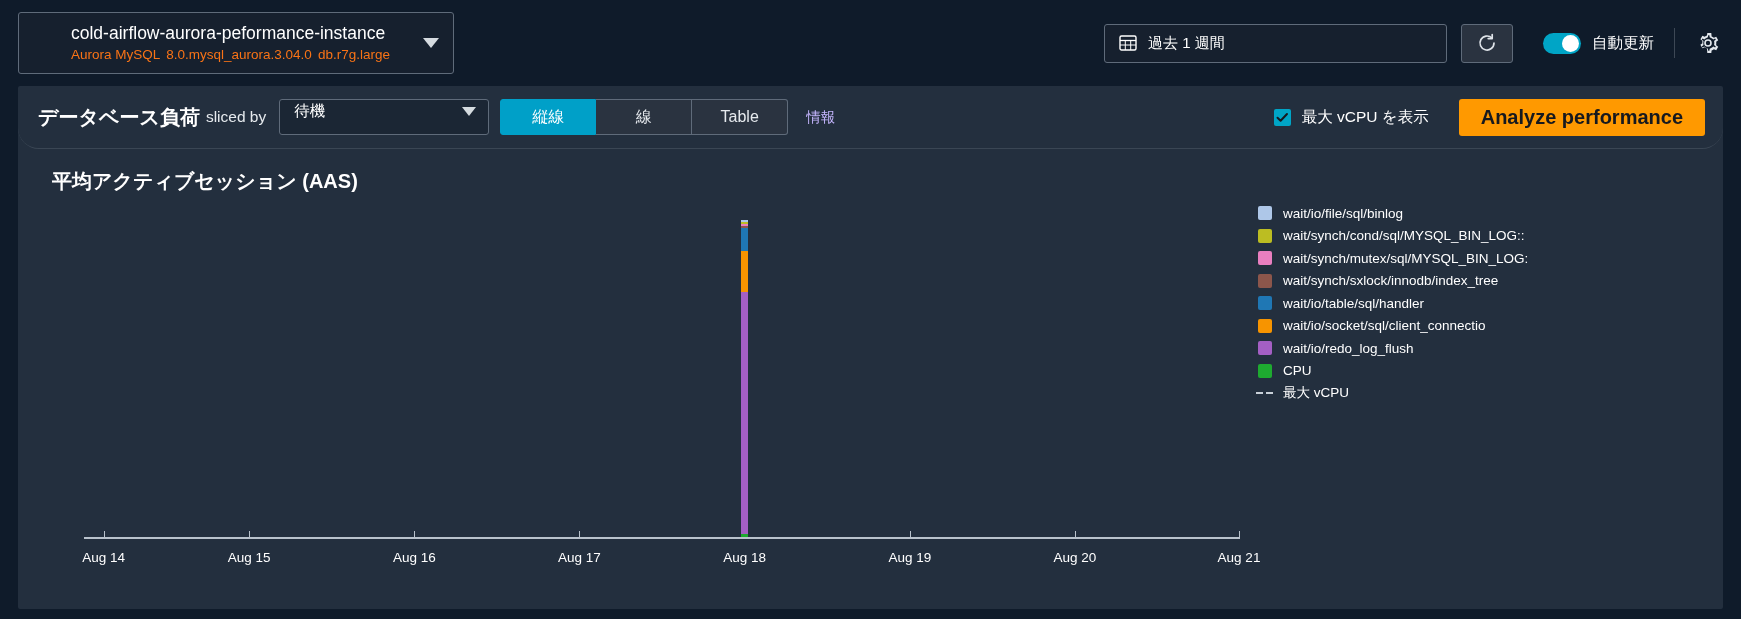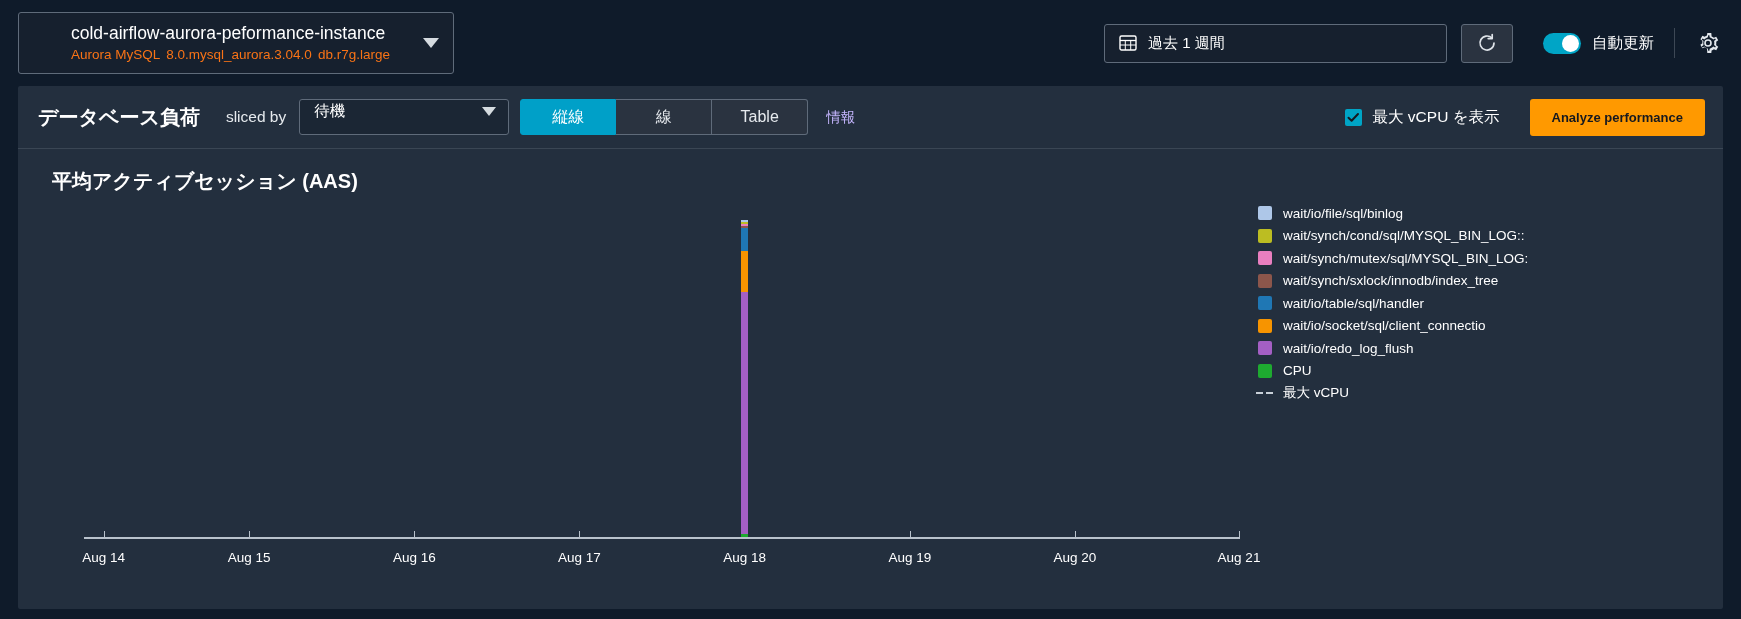--- a/index.html
+++ b/index.html
@@ -138,31 +138,32 @@
     background: #232f3e;
     border-radius: 2px;
   }
   .controlbar {
     height: 63px;
     display: flex;
     align-items: center;
     padding: 0 18px 0 20px;
     border-bottom: 1px solid #3a4654;
     position: relative;
+    border-radius: 21px;
   }
   .dbload-title {
     color: #ffffff;
     font-size: 20px;
     font-weight: bold;
     white-space: nowrap;
   }
   .sliced-by {
     color: #e6eaee;
     font-size: 15.5px;
-    margin-left: 26px;
+    margin-left: 6px;
     white-space: nowrap;
   }
   .slice-select {
     width: 210px; height: 36px;
     margin-left: 13px;
     border: 1px solid #5f6b7a;
     border-radius: 3px;
     background: #1b2634;
     display: flex; align-items: center;
     padding: 0 12px 12px 14px;
@@ -224,21 +225,21 @@
     flex: none;
   }
   .checkbox svg { position: absolute; left: 2px; top: 2px; }
   .checkbox-label { color: #ffffff; font-size: 15.5px; white-space: nowrap; }
   .analyze-btn {
     margin-left: 30px;
     height: 37px;
     background: #f90;
     border-radius: 3px;
     color: #16191f;
-    font-size: 13px;
+    font-size: 20px;
     font-weight: bold;
     display: flex; align-items: center; justify-content: center;
     padding: 0 22px;
     cursor: pointer;
     white-space: nowrap;
   }
 
   
   .chart-area {
     position: absolute;

